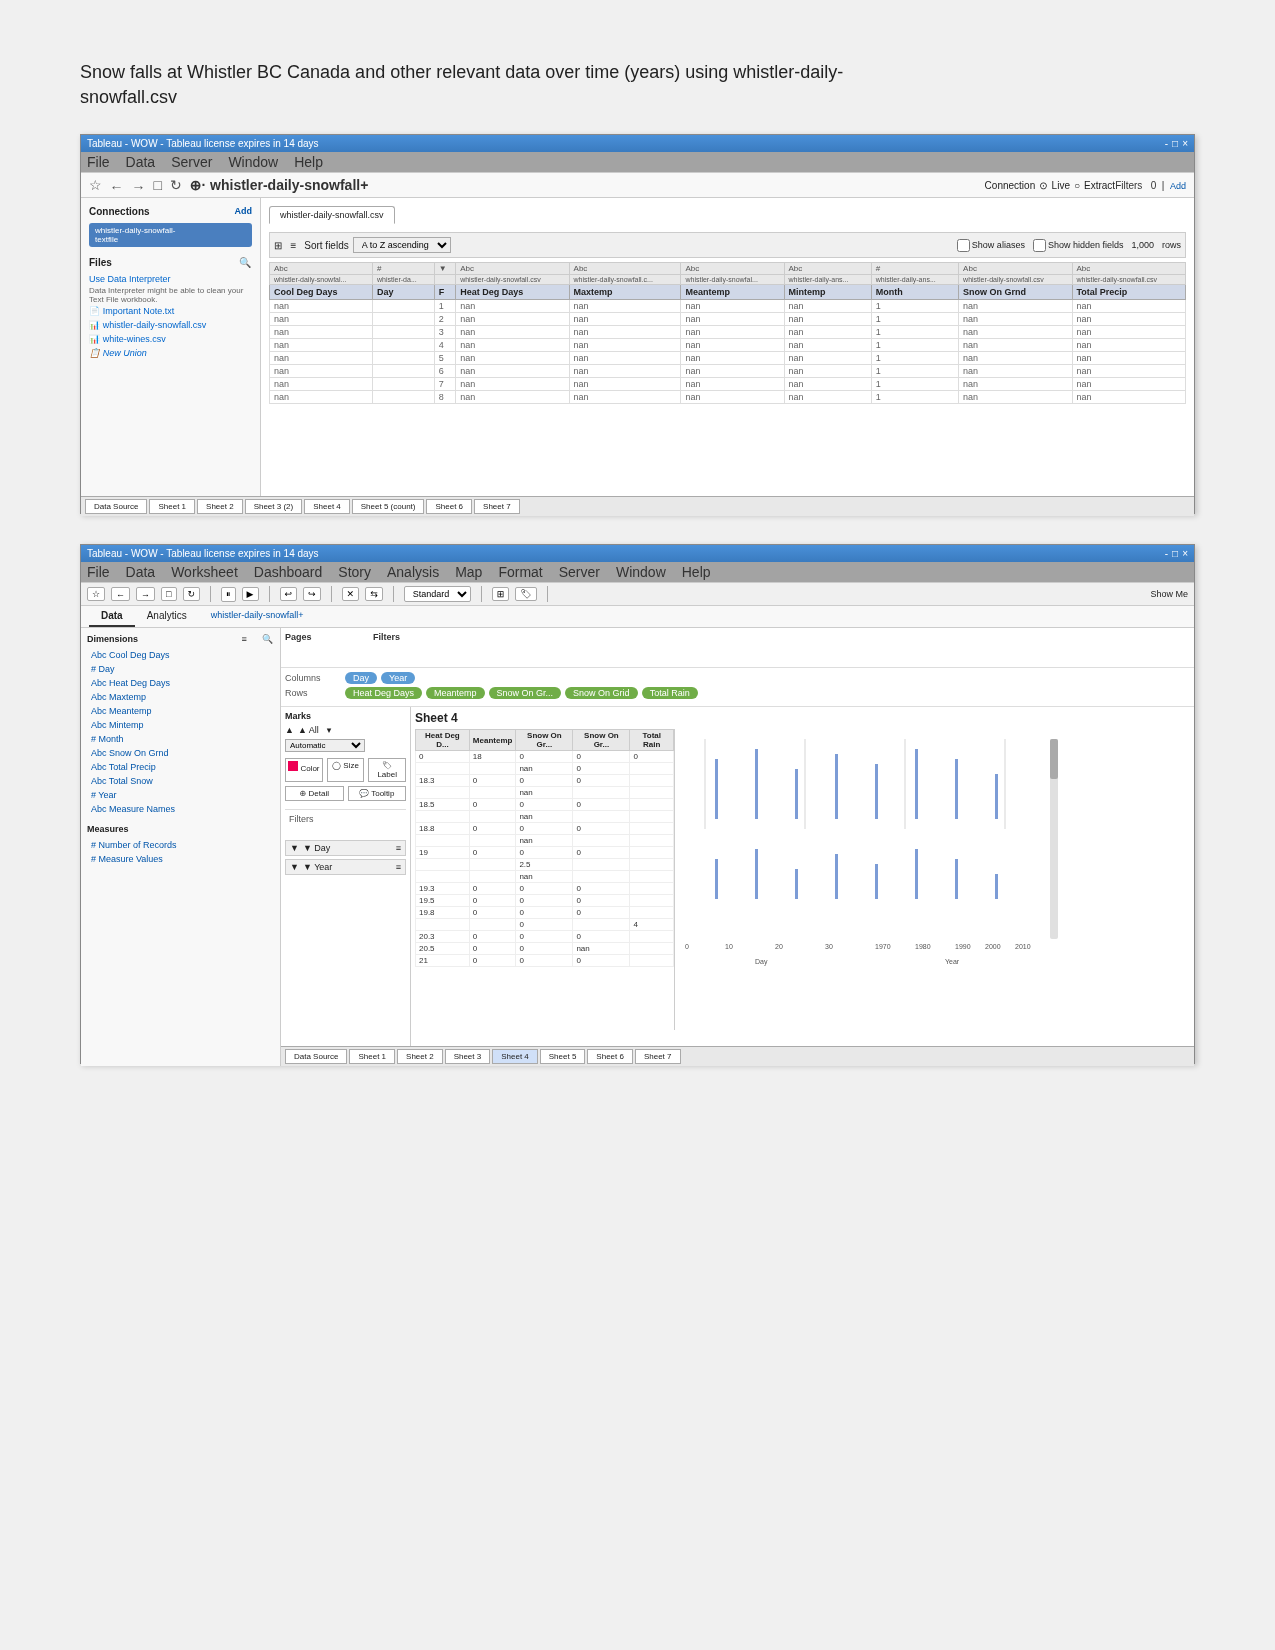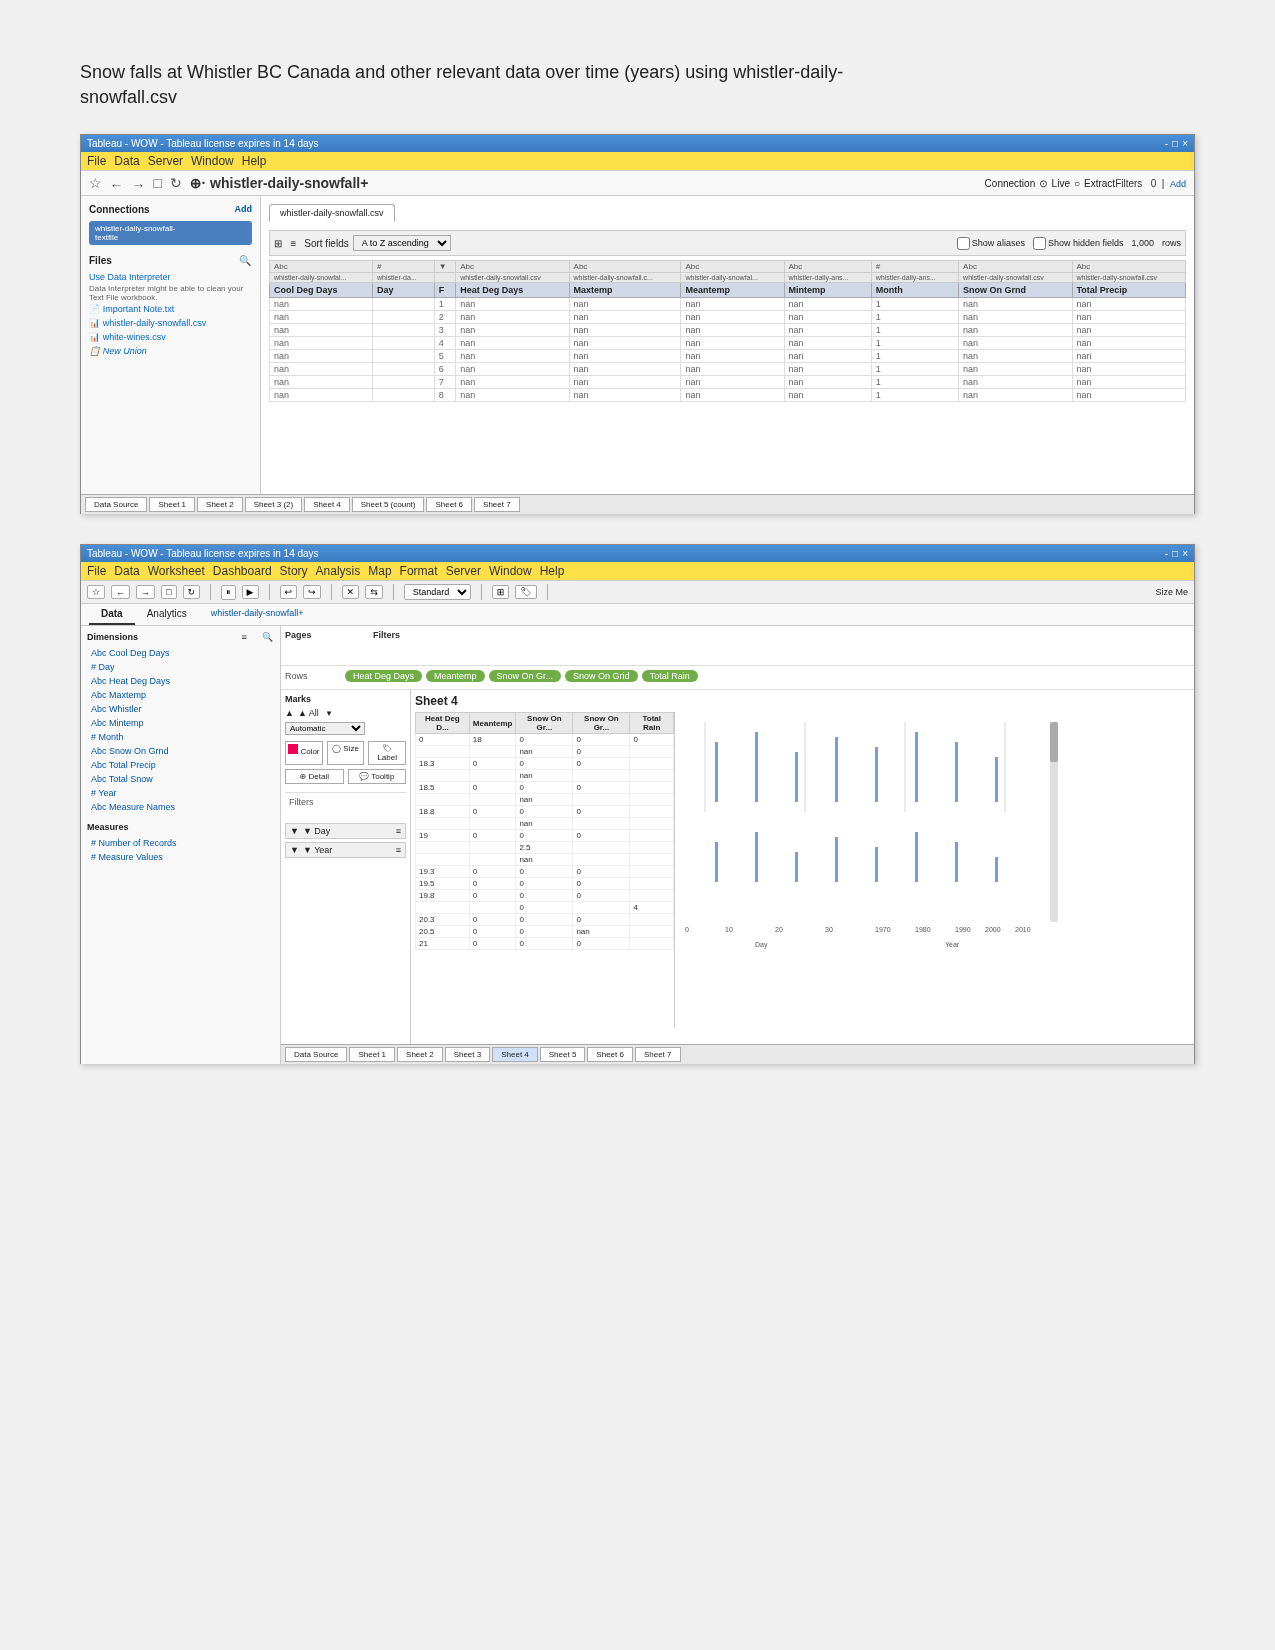--- a/index.html
+++ b/index.html
@@ -49,26 +49,26 @@
     }
 
     .window-controls {
       display: flex;
       gap: 4px;
       font-size: 10px;
       color: #fff;
     }
 
     .menu-bar {
-      background: #fde047;
+      background: #a3a3a3;
       border-bottom: 1px solid #ccc;
       padding: 2px 6px;
       display: flex;
-      gap: 8px;
-      font-size: 12px;
+      gap: 16px;
+      font-size: 14px;
     }
 
     .menu-item {
       color: #333;
       cursor: pointer;
     }
 
     
     .datasource-window {
       height: 380px;
@@ -862,21 +862,21 @@
       <button class="toolbar-btn">✕</button>
       <button class="toolbar-btn">⇆</button>
       <div class="toolbar-sep"></div>
       <select class="toolbar-btn">
         <option>Standard</option>
       </select>
       <div class="toolbar-sep"></div>
       <button class="toolbar-btn">⊞</button>
       <button class="toolbar-btn">🏷</button>
       <div class="toolbar-sep"></div>
-      <span style="margin-left:auto; font-size:9px;">Size Me</span>
+      <span style="margin-left:auto; font-size:9px;">Show Me</span>
     </div>
 
     <div class="analytics-tabs">
       <div class="analytics-tab active">Data</div>
       <div class="analytics-tab">Analytics</div>
       <span style="margin-left:8px; font-size:9px; padding:4px;">
         <span style="color:#0055aa; font-size:9px;">whistler-daily-snowfall+</span>
       </span>
     </div>
 
@@ -885,21 +885,21 @@
       <div class="sidebar">
         <div class="sidebar-section-header">
           <span>Dimensions</span>
           <span style="margin-left:auto;">≡</span>
           <span>🔍</span>
         </div>
         <div class="dimension-item">Abc  Cool Deg Days</div>
         <div class="dimension-item"># Day</div>
         <div class="dimension-item">Abc  Heat Deg Days</div>
         <div class="dimension-item">Abc  Maxtemp</div>
-        <div class="dimension-item">Abc  Whistler</div>
+        <div class="dimension-item">Abc  Meantemp</div>
         <div class="dimension-item">Abc  Mintemp</div>
         <div class="dimension-item"># Month</div>
         <div class="dimension-item">Abc  Snow On Grnd</div>
         <div class="dimension-item">Abc  Total Precip</div>
         <div class="dimension-item">Abc  Total Snow</div>
         <div class="dimension-item"># Year</div>
         <div class="dimension-item">Abc  Measure Names</div>
 
         <div class="measures-section">
           <div class="sidebar-section-header">
@@ -915,20 +915,25 @@
         <div class="pages-filters-area">
           <div style="width:80px;">
             <div class="box-label">Pages</div>
           </div>
           <div style="flex:1;">
             <div class="box-label">Filters</div>
           </div>
         </div>
 
         <div class="columns-rows-area">
+          <div class="shelf-row">
+            <span class="shelf-label">Columns</span>
+            <span class="shelf-pill">Day</span>
+            <span class="shelf-pill">Year</span>
+          </div>
           <div class="shelf-row">
             <span class="shelf-label">Rows</span>
             <span class="shelf-pill green">Heat Deg Days</span>
             <span class="shelf-pill green">Meantemp</span>
             <span class="shelf-pill green">Snow On Gr...</span>
             <span class="shelf-pill green">Snow On Grid</span>
             <span class="shelf-pill green">Total Rain</span>
           </div>
         </div>
 

